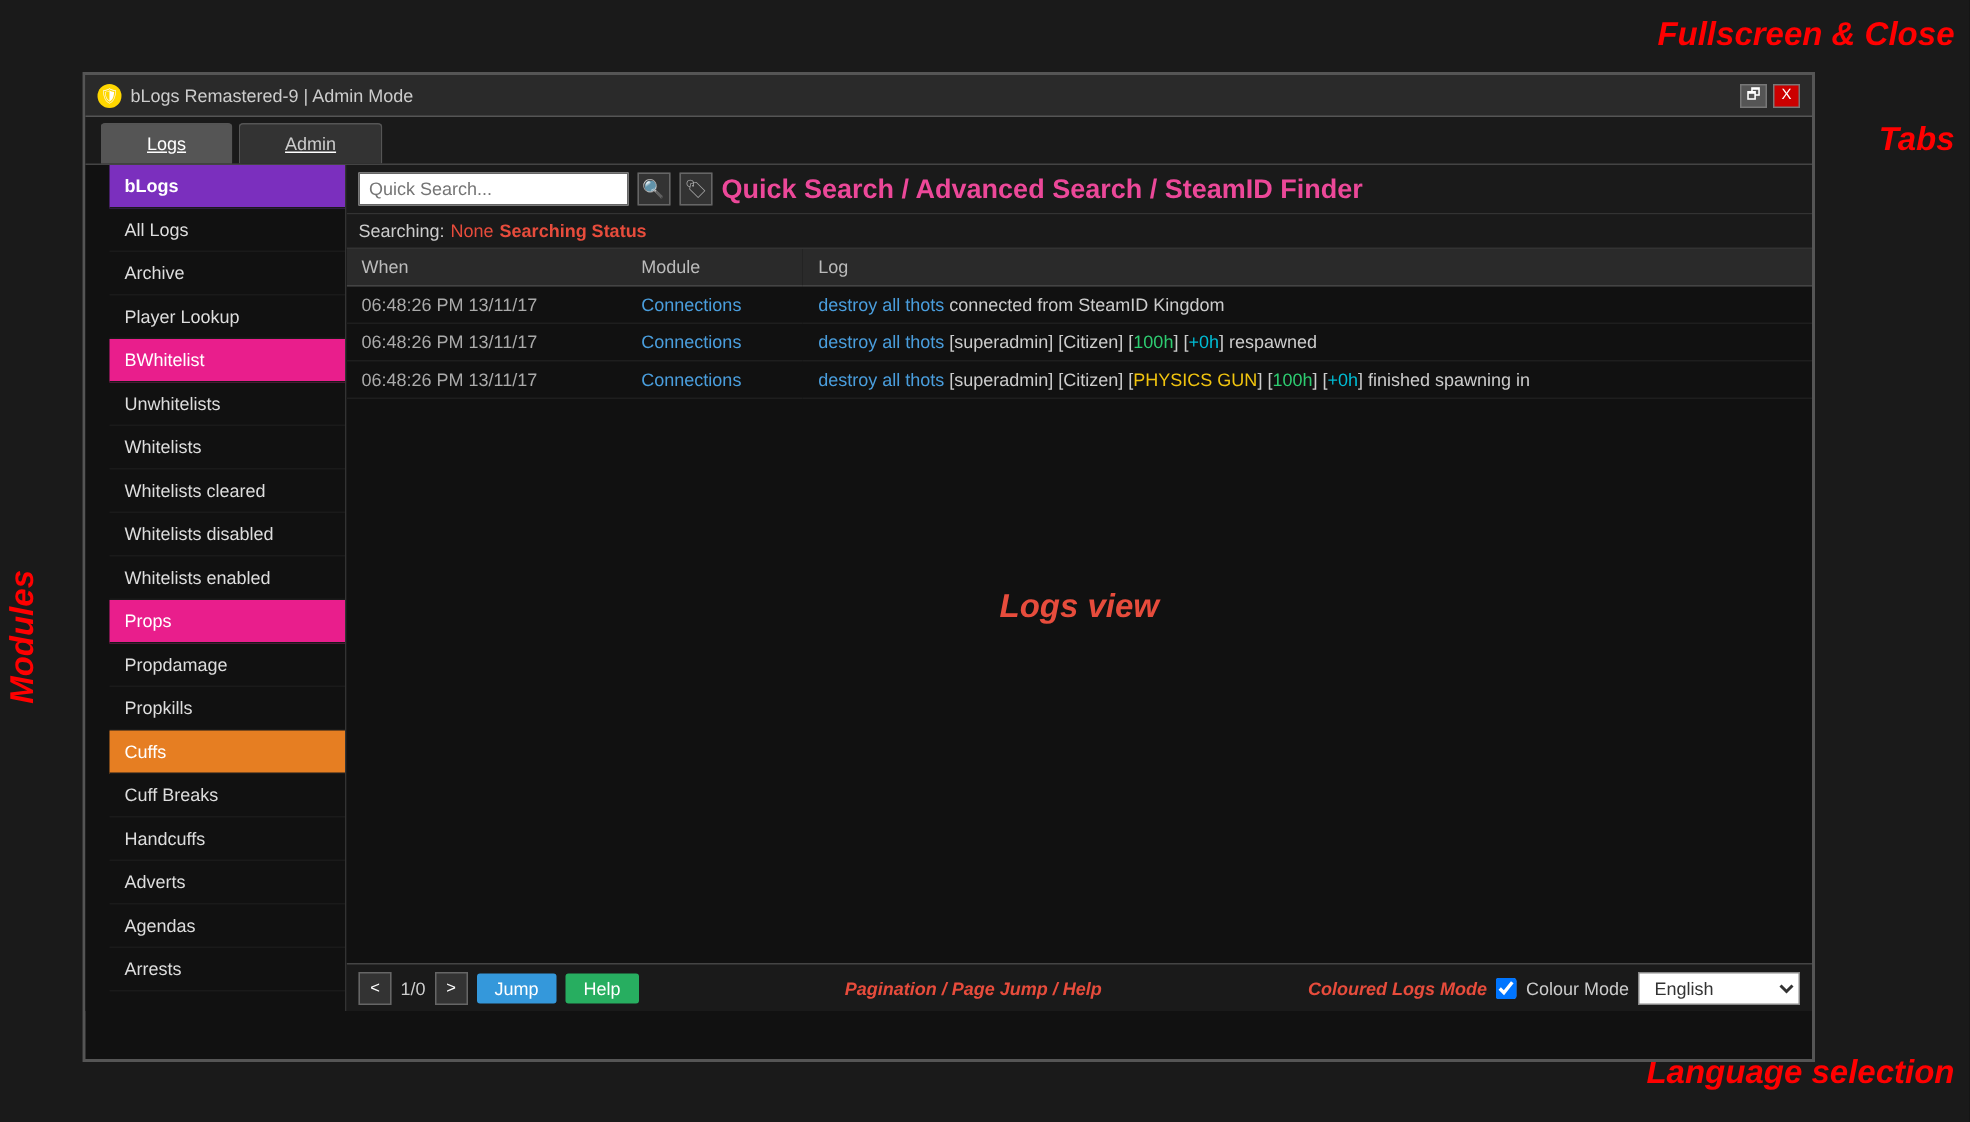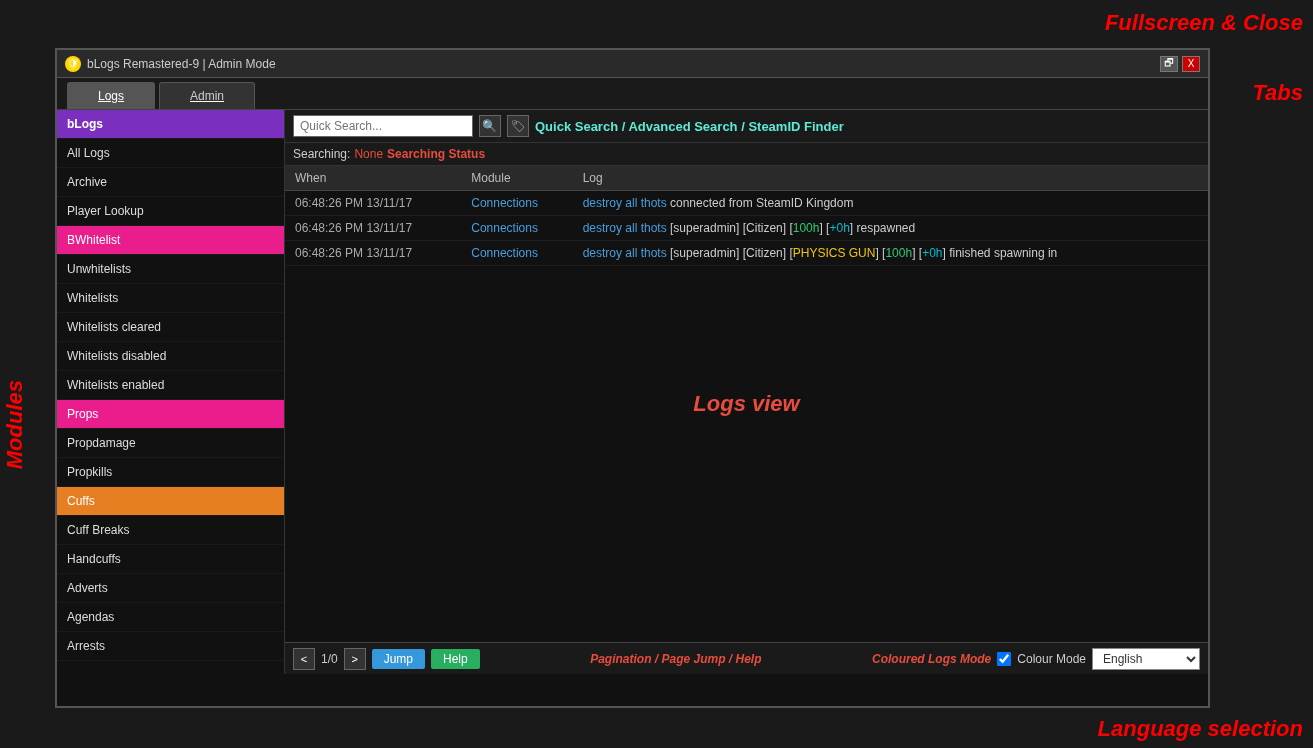--- a/index.html
+++ b/index.html
@@ -44,21 +44,21 @@
       font-style: italic;
       transform-origin: center center;
       writing-mode: vertical-rl;
       text-orientation: mixed;
       transform: rotate(180deg);
       left: 2px;
       top: 380px;
     }
     .lang-label {
       position: absolute;
-      bottom: 6px;
+      bottom: 20px;
       right: 10px;
       color: red;
       font-size: 22px;
       font-weight: bold;
       font-style: italic;
     }
 
     
     .main-window {
       position: absolute;
@@ -144,26 +144,27 @@
     }
 
     
     .content-area {
       display: flex;
       height: calc(100% - 92px);
     }
 
     
     .sidebar {
-      width: 228px;
+      width: 174px;
       background: #111;
       border-right: 1px solid #333;
       overflow-y: auto;
       flex-shrink: 0;
       position: relative;
+      padding-left: 16px;
     }
     .sidebar-item {
       padding: 7px 10px;
       color: #ddd;
       cursor: pointer;
       font-size: 12px;
       border-bottom: 1px solid #1a1a1a;
     }
     .sidebar-item.active-magenta {
       background: #e91e8c;
@@ -215,22 +216,22 @@
       background: #333;
       border: 1px solid #666;
       display: flex;
       align-items: center;
       justify-content: center;
       cursor: pointer;
       color: #aaa;
       font-size: 12px;
     }
     .search-title {
-      color: #5eead4;
-      font-size: 13px;
+      color: #ec4899;
+      font-size: 18px;
       font-weight: bold;
     }
 
     
     .searching-status {
       background: #1a1a1a;
       padding: 4px 8px;
       font-size: 12px;
       border-bottom: 1px solid #333;
       display: flex;

